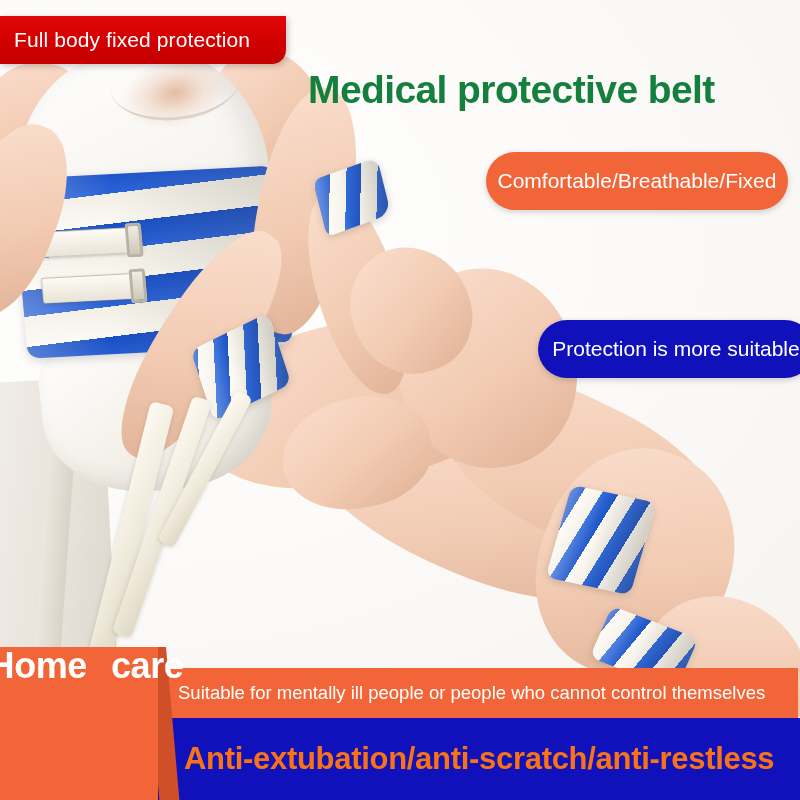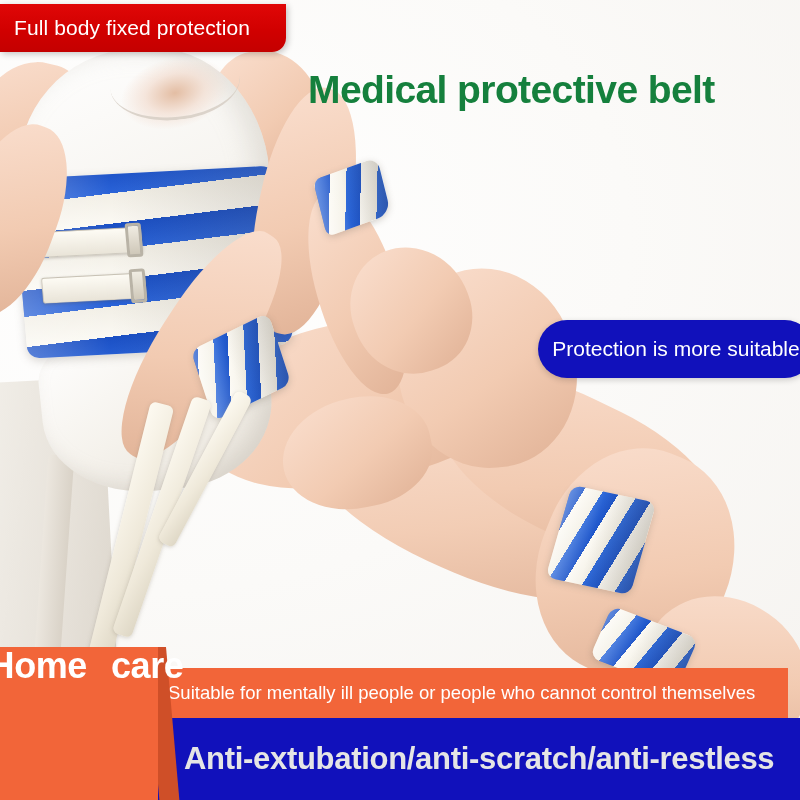--- a/index.html
+++ b/index.html
@@ -213,21 +213,21 @@
   }
   .cuff-wrist  { left:318px; top:168px; width:68px; height:58px; transform:rotate(-20deg) skewX(-6deg); border-radius:8px 12px 14px 8px; }
   .cuff-hand   { left:198px; top:330px; width:86px; height:74px; transform:rotate(-26deg) skewX(-8deg); }
   .cuff-ankle1 { left:558px; top:492px; width:86px; height:96px; transform:rotate(16deg) skewY(-4deg); }
   .cuff-ankle2 { left:598px; top:620px; width:92px; height:56px; transform:rotate(24deg) skewY(-3deg); }
 
   
 
   
   .ribbon-red {
-    position:absolute; left:0; top:4px; width:286px; height:48px;
+    position:absolute; left:0; top:16px; width:286px; height:48px;
     background:linear-gradient(180deg,#e00707 0%,#d10000 55%,#c40000 100%);
     border-radius:0 0 14px 0;
     display:flex; align-items:center;
     padding-left:14px;
     box-shadow:2px 2px 6px rgba(0,0,0,.22);
     z-index:20;
     text-align:center;
   }
   .ribbon-red span {
     color:#fff; font-size:21px; letter-spacing:.1px; white-space:nowrap;
@@ -278,38 +278,38 @@
     z-index:23;
   }
   .home-block .hc-line {
     color:#fff; font-weight:bold; font-size:36px; line-height:1.08;
     letter-spacing:-.4px;
   }
   .hc-line.indent { padding-left:24px; }
 
   
   .caption-strip {
-    position:absolute; left:138px; top:668px; width:650px; height:50px;
+    position:absolute; left:148px; top:668px; width:650px; height:50px;
     background:#f26539;
     display:flex; align-items:center;
     padding-left:30px;
     z-index:21;
   }
   .caption-strip span { color:#fff; font-size:18.5px; white-space:nowrap; }
 
   
   .blue-strip {
     position:absolute; left:150px; top:718px; width:650px; height:82px;
     background:#1111bb;
     display:flex; align-items:center;
     padding-left:34px;
     z-index:22;
   }
   .blue-strip span {
-    color:#e5e5e5; font-weight:bold; font-size:31px; white-space:nowrap;
+    color:#f97316; font-weight:bold; font-size:31px; white-space:nowrap;
     letter-spacing:-.3px;
   }
 </style>
 </head>
 <body>
 
 <div id="poster">
 
   <div class="photo">
     <div class="bg-wash"></div>
@@ -355,20 +355,23 @@
     <div class="long-strap ls2"></div>
     <div class="long-strap ls3"></div>
   </div>
 
   <div class="ribbon-red">
     <span>Full body fixed protection</span>
   </div>
 
   <div class="title">Medical protective belt</div>
 
+  <div class="pill pill-orange">
+    <span>Comfortable/Breathable/Fixed</span>
+  </div>
   <div class="pill pill-blue2">
     <span>Protection is more suitable</span>
   </div>
 
   <div class="caption-strip">
     <span>Suitable for mentally ill people or people who cannot control themselves</span>
   </div>
 
   <div class="blue-strip">
     <span>Anti-extubation/anti-scratch/anti-restless</span>

